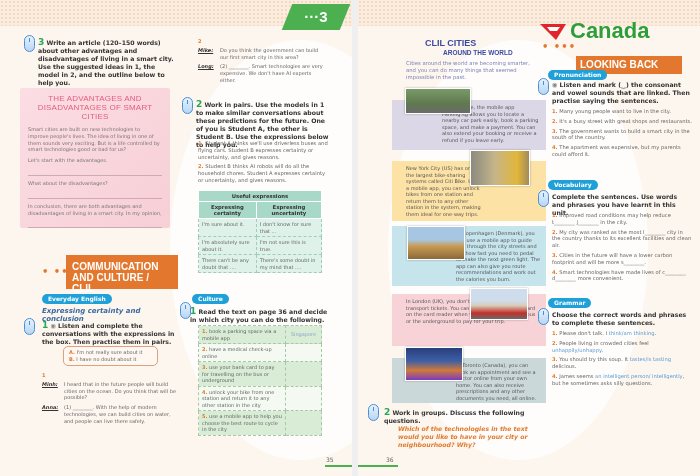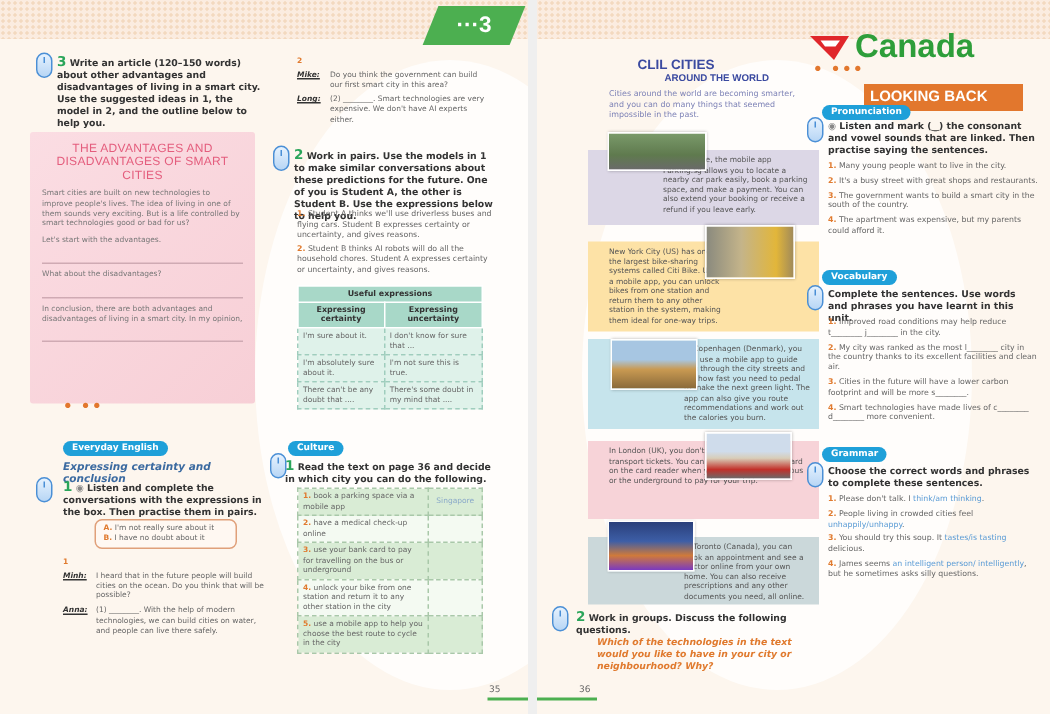--- a/index.html
+++ b/index.html
@@ -24,21 +24,21 @@
 
   .abs { position: absolute; }
   .mouse { position: absolute; width: 11px; height: 17px; border: 1.3px solid #4a8fd6; border-radius: 6px;
     background: linear-gradient(#e6f2fe, #b8d6f5); }
   .mouse::after { content: ""; position: absolute; left: 4px; top: 2px; width: 1px; height: 4px; background: #4a8fd6; }
 
   .task-num { color: #2aa55a; font-weight: bold; font-size: 9px; }
   .task { font-size: 6.2px; font-weight: bold; line-height: 8px; color: #333; font-family: "DejaVu Sans", sans-serif; }
   .num-or { color: #e07a2e; font-weight: bold; }
 
-  .pink-box { position: absolute; left: 20px; top: 88px; width: 150px; height: 181px;
+  .pink-box { position: absolute; left: 20px; top: 88px; width: 150px; height: 140px;
     background: linear-gradient(135deg, #fbdde3, #f7cfd6); border-radius: 2px; padding: 6px 8px; }
   .pink-title { color: #e45d7d; font-family: "Liberation Sans", sans-serif; font-size: 8px; text-align: center; line-height: 9px; margin-bottom: 5px; letter-spacing: .2px; }
   .pink-box p { font-size: 5px; line-height: 6.8px; color: #777; margin-bottom: 4px; }
   .line { display: block; height: 8px; border-bottom: 1px solid #cfaab3; margin-bottom: 4px; }
 
   .orange-banner { position: absolute; left: 66px; top: 255px; width: 112px; height: 34px; background: #e2772d;
     color: #fff; font-family: "Liberation Sans", sans-serif; font-weight: bold; font-size: 10px; line-height: 11px; padding: 6px 6px; }
   .dots { position: absolute; color: #e2772d; font-weight: bold; font-size: 10px; letter-spacing: 1px; }
 
   .pill { position: absolute; background: #1fa0d9; color: #fff; font-weight: bold; font-size: 6px; border-radius: 6px;
@@ -100,20 +100,21 @@
     <p>Smart cities are built on new technologies to improve people's lives. The idea of living in one of them sounds very exciting. But is a life controlled by smart technologies good or bad for us?</p>
     <p>Let's start with the advantages.</p>
     <span class="line"></span>
     <p>What about the disadvantages?</p>
     <span class="line"></span>
     <p>In conclusion, there are both advantages and disadvantages of living in a smart city. In my opinion,</p>
     <span class="line"></span>
   </div>
 
   <div class="dots" style="left:42px;top:266px;">• ••</div>
+  <div class="orange-banner">COMMUNICATION AND CULTURE / CLIL</div>
 
   <div class="pill" style="left:42px;top:294px;">Everyday English</div>
   <div class="abs italic-heading" style="left:42px;top:307px;width:140px;">Expressing certainty and conclusion</div>
 
   <div class="mouse" style="left:24px;top:318px;"></div>
   <div class="abs task" style="left:42px;top:321px;width:135px;">
     <span class="task-num">1</span>
     <span style="color:#888;">◉ </span>
     <span>Listen and complete the conversations with the expressions in the box. Then practise them in pairs.</span>
   </div>

